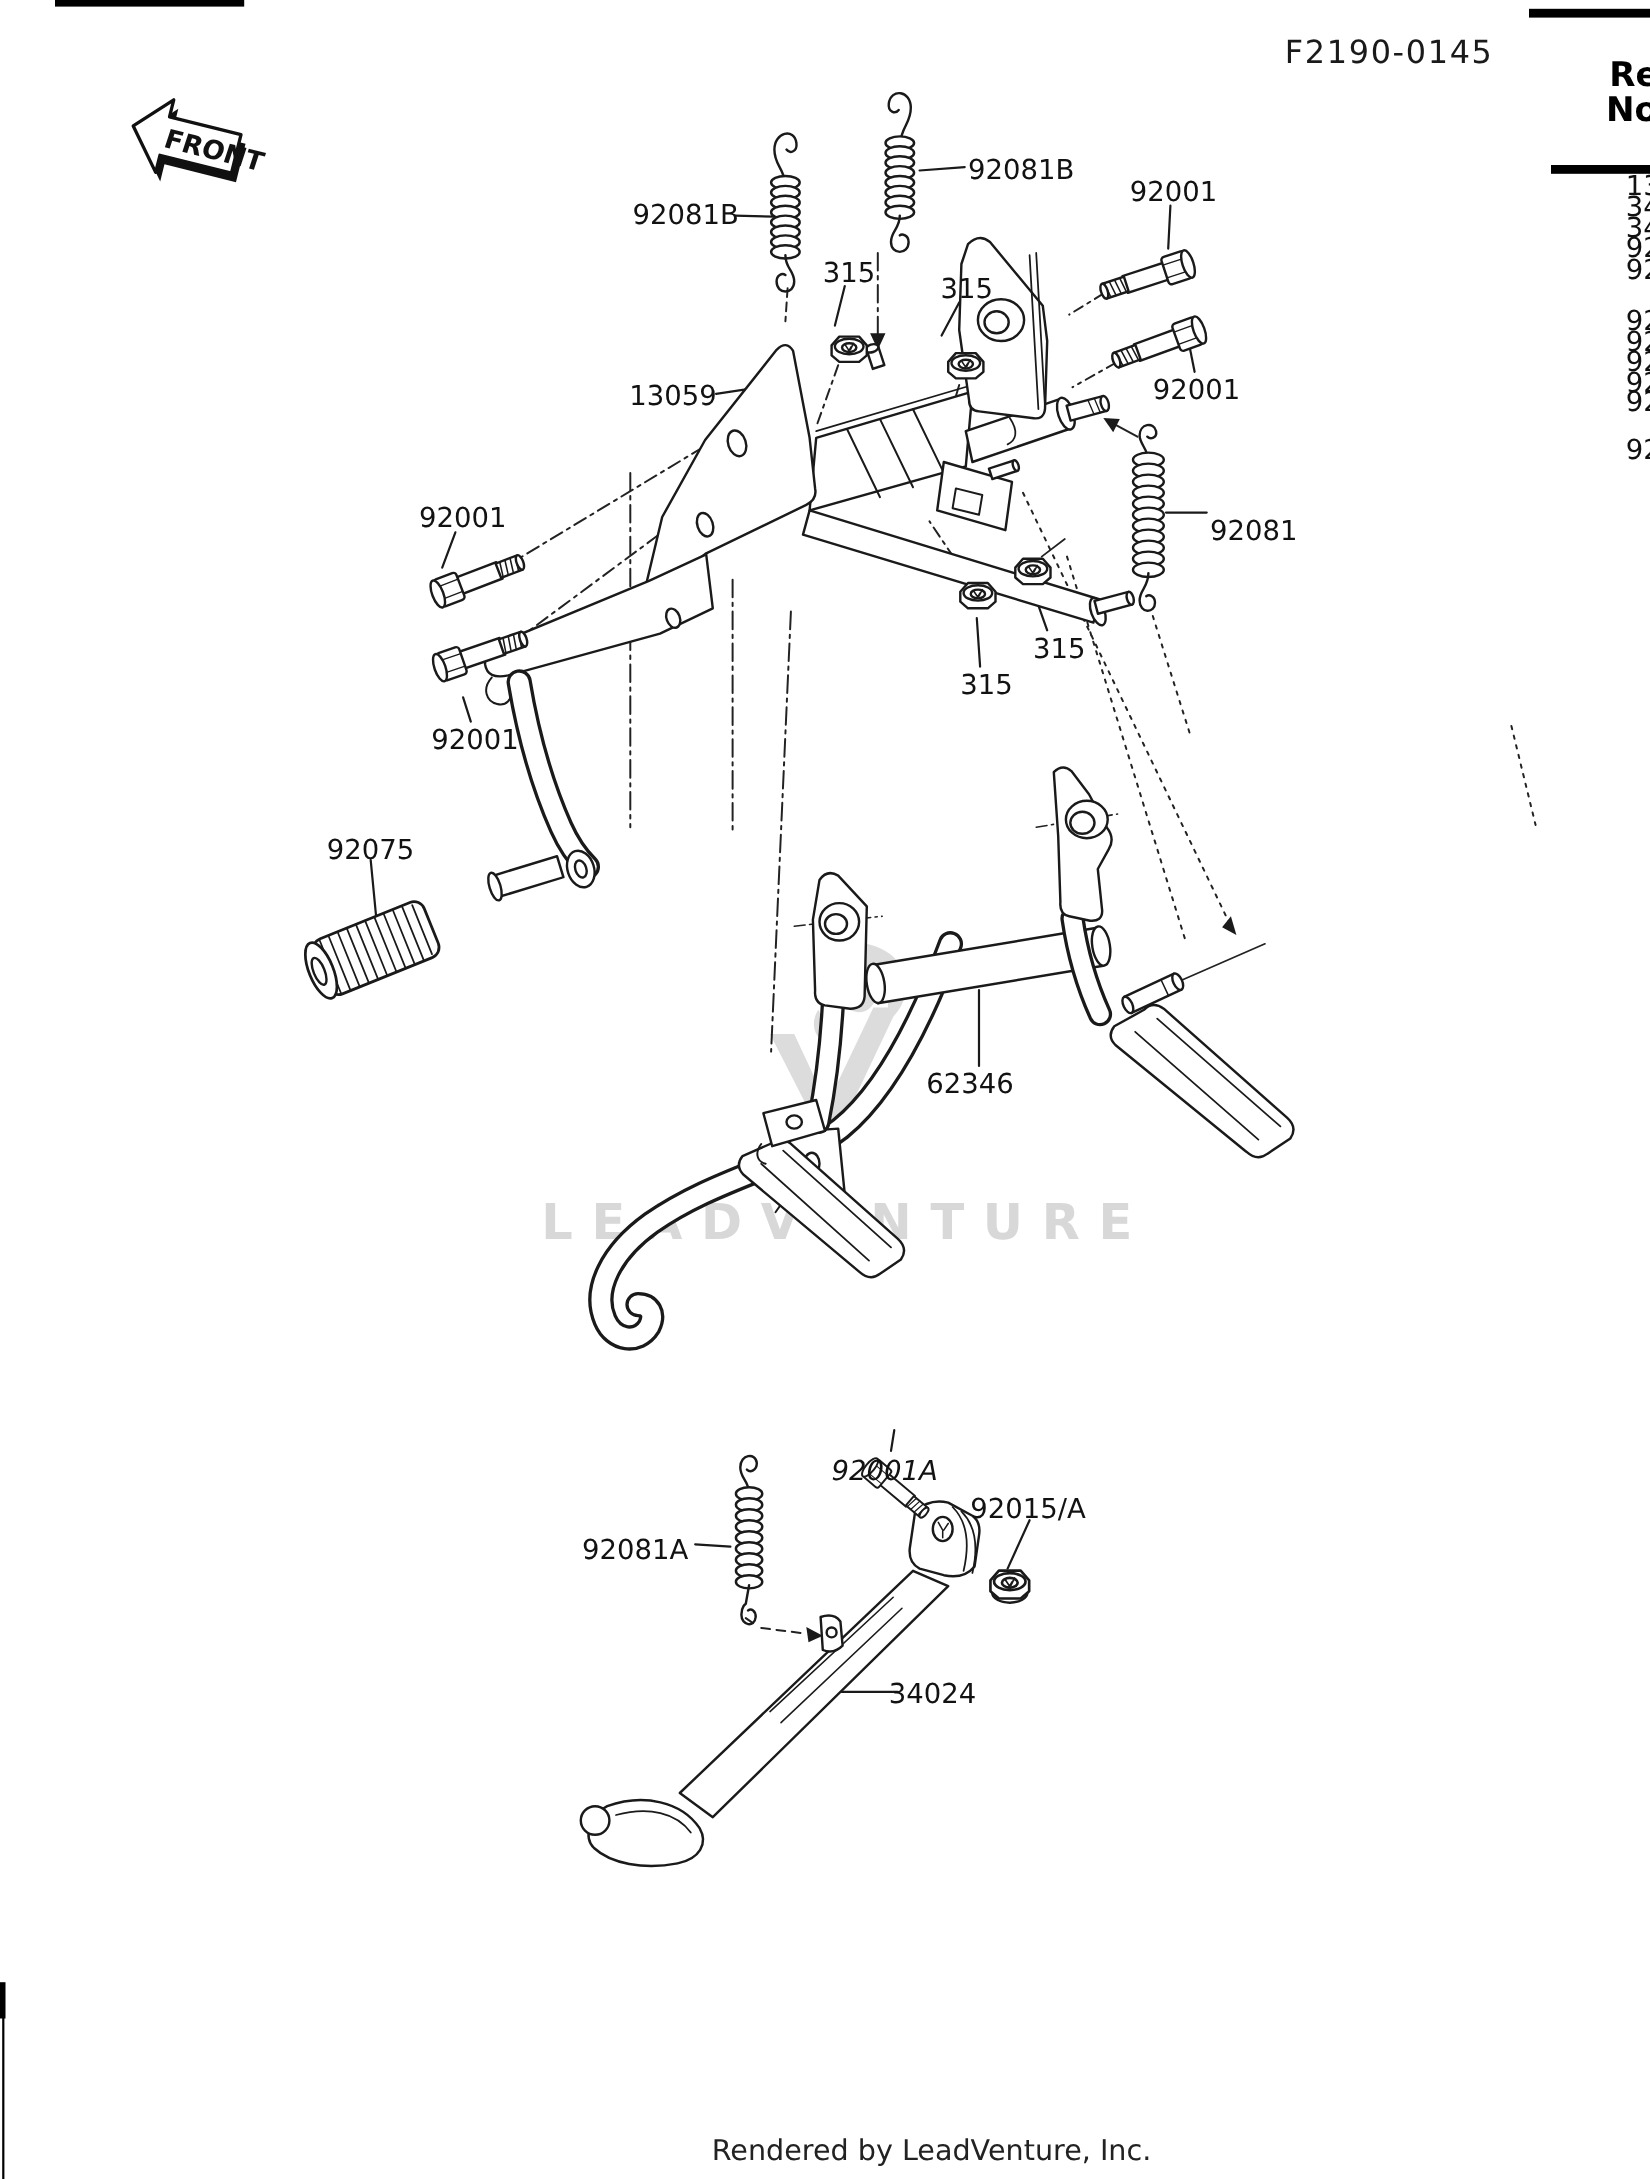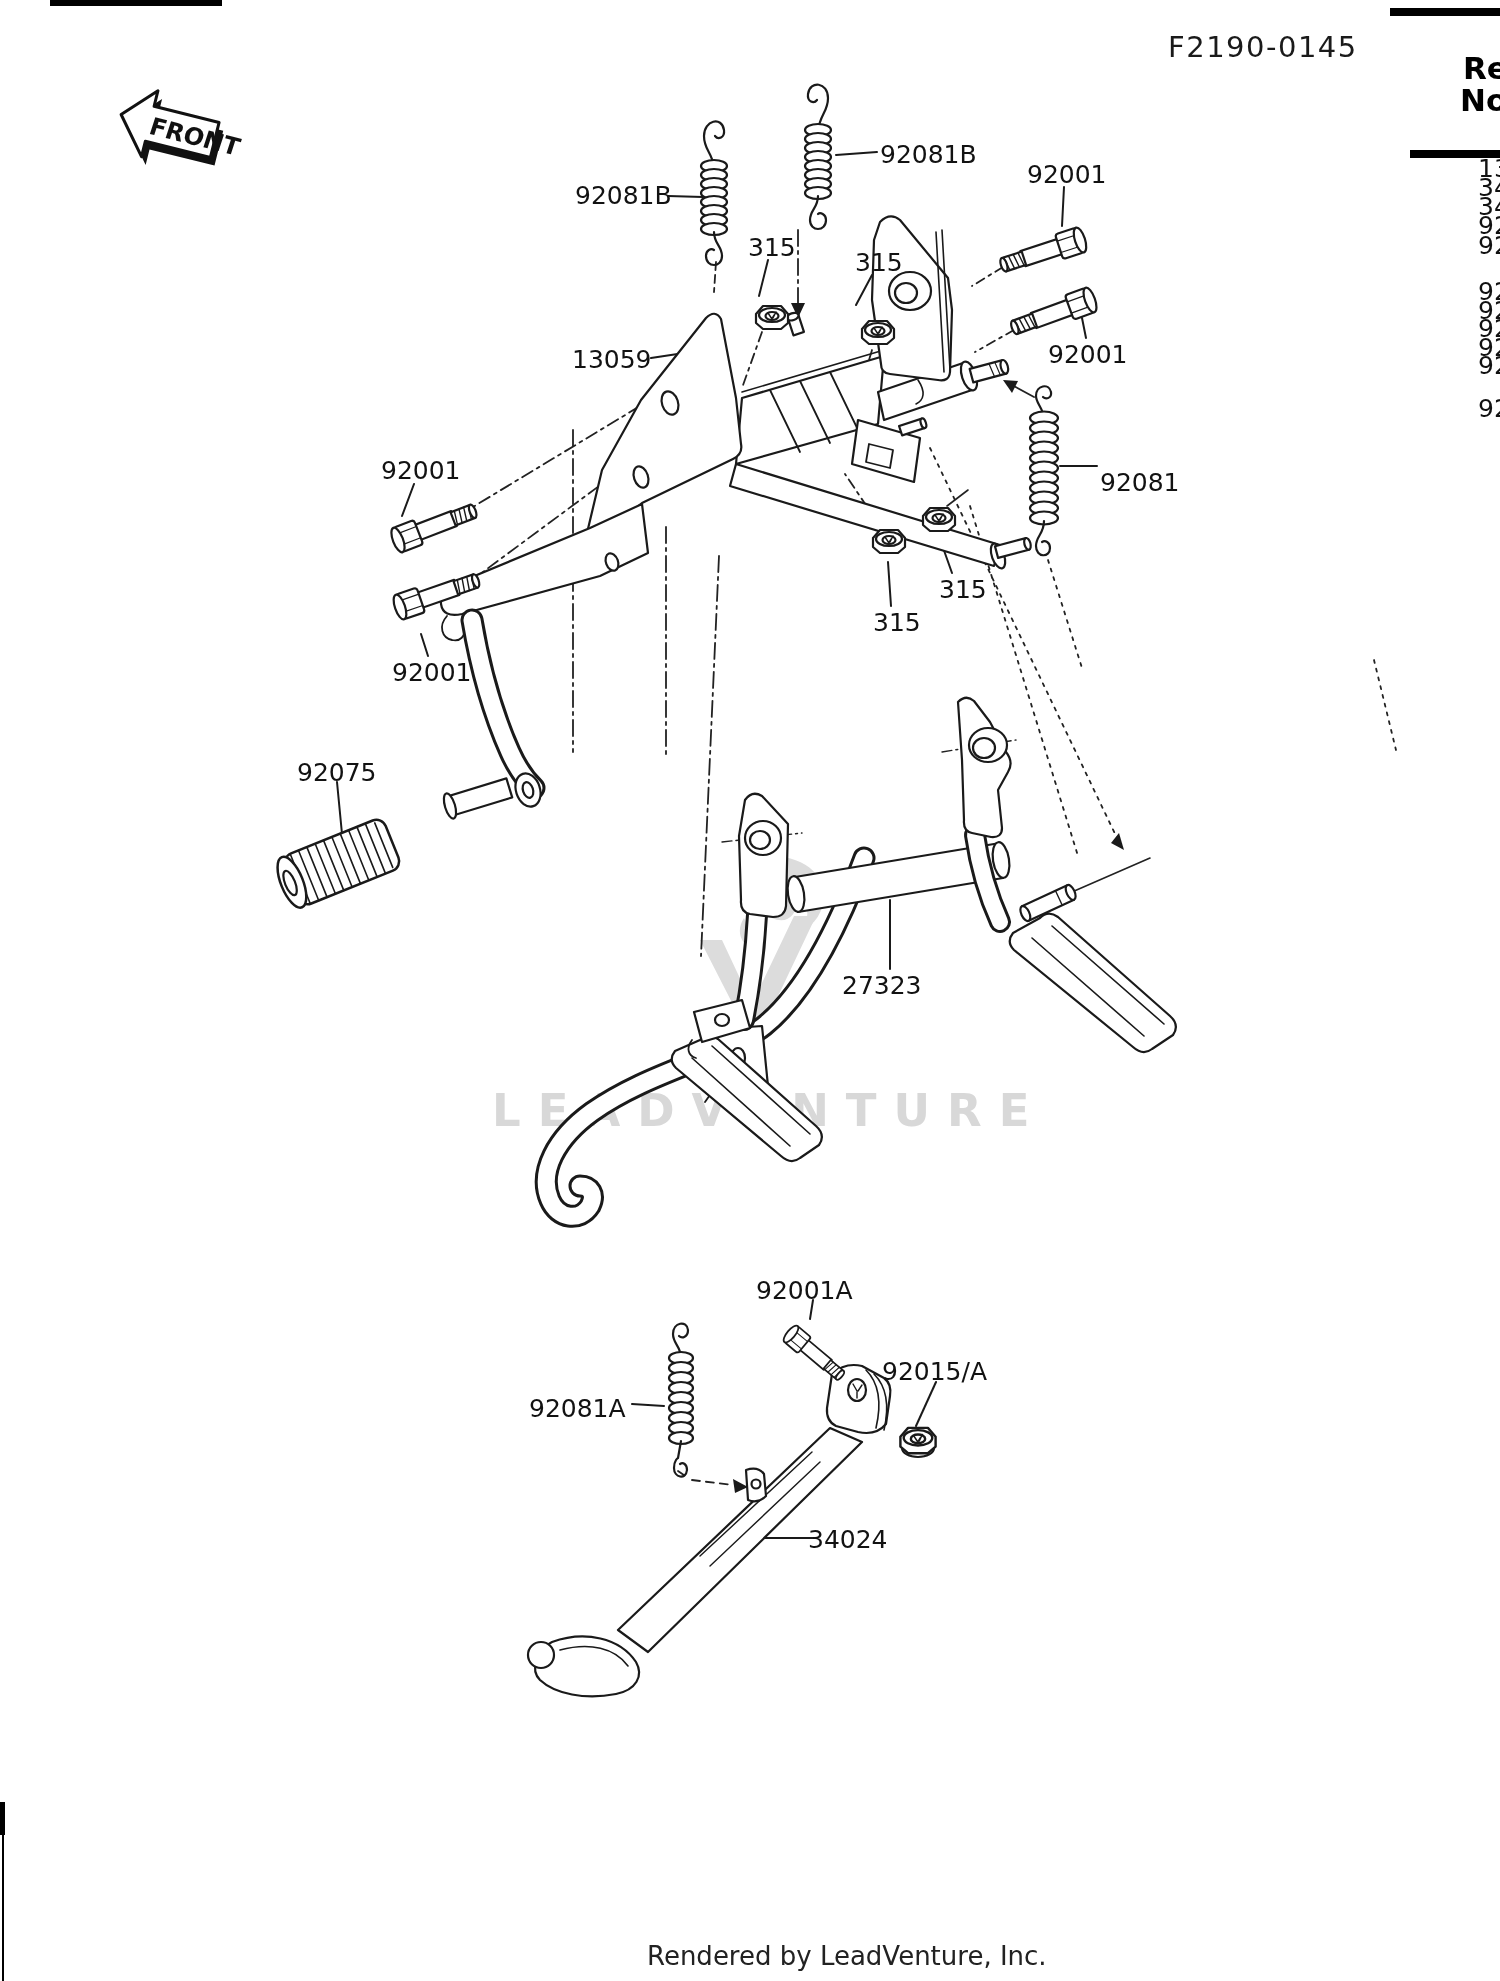--- a/index.html
+++ b/index.html
@@ -343,20 +343,20 @@
   <div class="lbl" style="left:1048px;top:340px;">92001</div>
   <div class="lbl" style="left:748px;top:233px;">315</div>
   <div class="lbl" style="left:855px;top:248px;">315</div>
   <div class="lbl" style="left:557px;top:345px;margin-left:15px;">13059</div>
   <div class="lbl" style="left:381px;top:456px;">92001</div>
   <div class="lbl" style="left:392px;top:658px;">92001</div>
   <div class="lbl" style="left:1100px;top:452px;margin-top:16px;">92081</div>
   <div class="lbl" style="left:939px;top:575px;">315</div>
   <div class="lbl" style="left:873px;top:608px;">315</div>
   <div class="lbl" style="left:297px;top:758px;">92075</div>
-  <div class="lbl" style="left:842px;top:971px;">27323</div>
-  <div class="lbl" style="left:756px;top:1276px;">92001A</div>
+  <div class="lbl" style="left:842px;top:971px;">62346</div>
+  <div class="lbl" style="left:756px;top:1322px;font-style:italic;">92001A</div>
   <div class="lbl" style="left:882px;top:1357px;">92015/A</div>
   <div class="lbl" style="left:529px;top:1394px;">92081A</div>
   <div class="lbl" style="left:808px;top:1525px;">34024</div>
 
   <div class="credit">Rendered by LeadVenture, Inc.</div>
 </div>
 
 </body></html>

